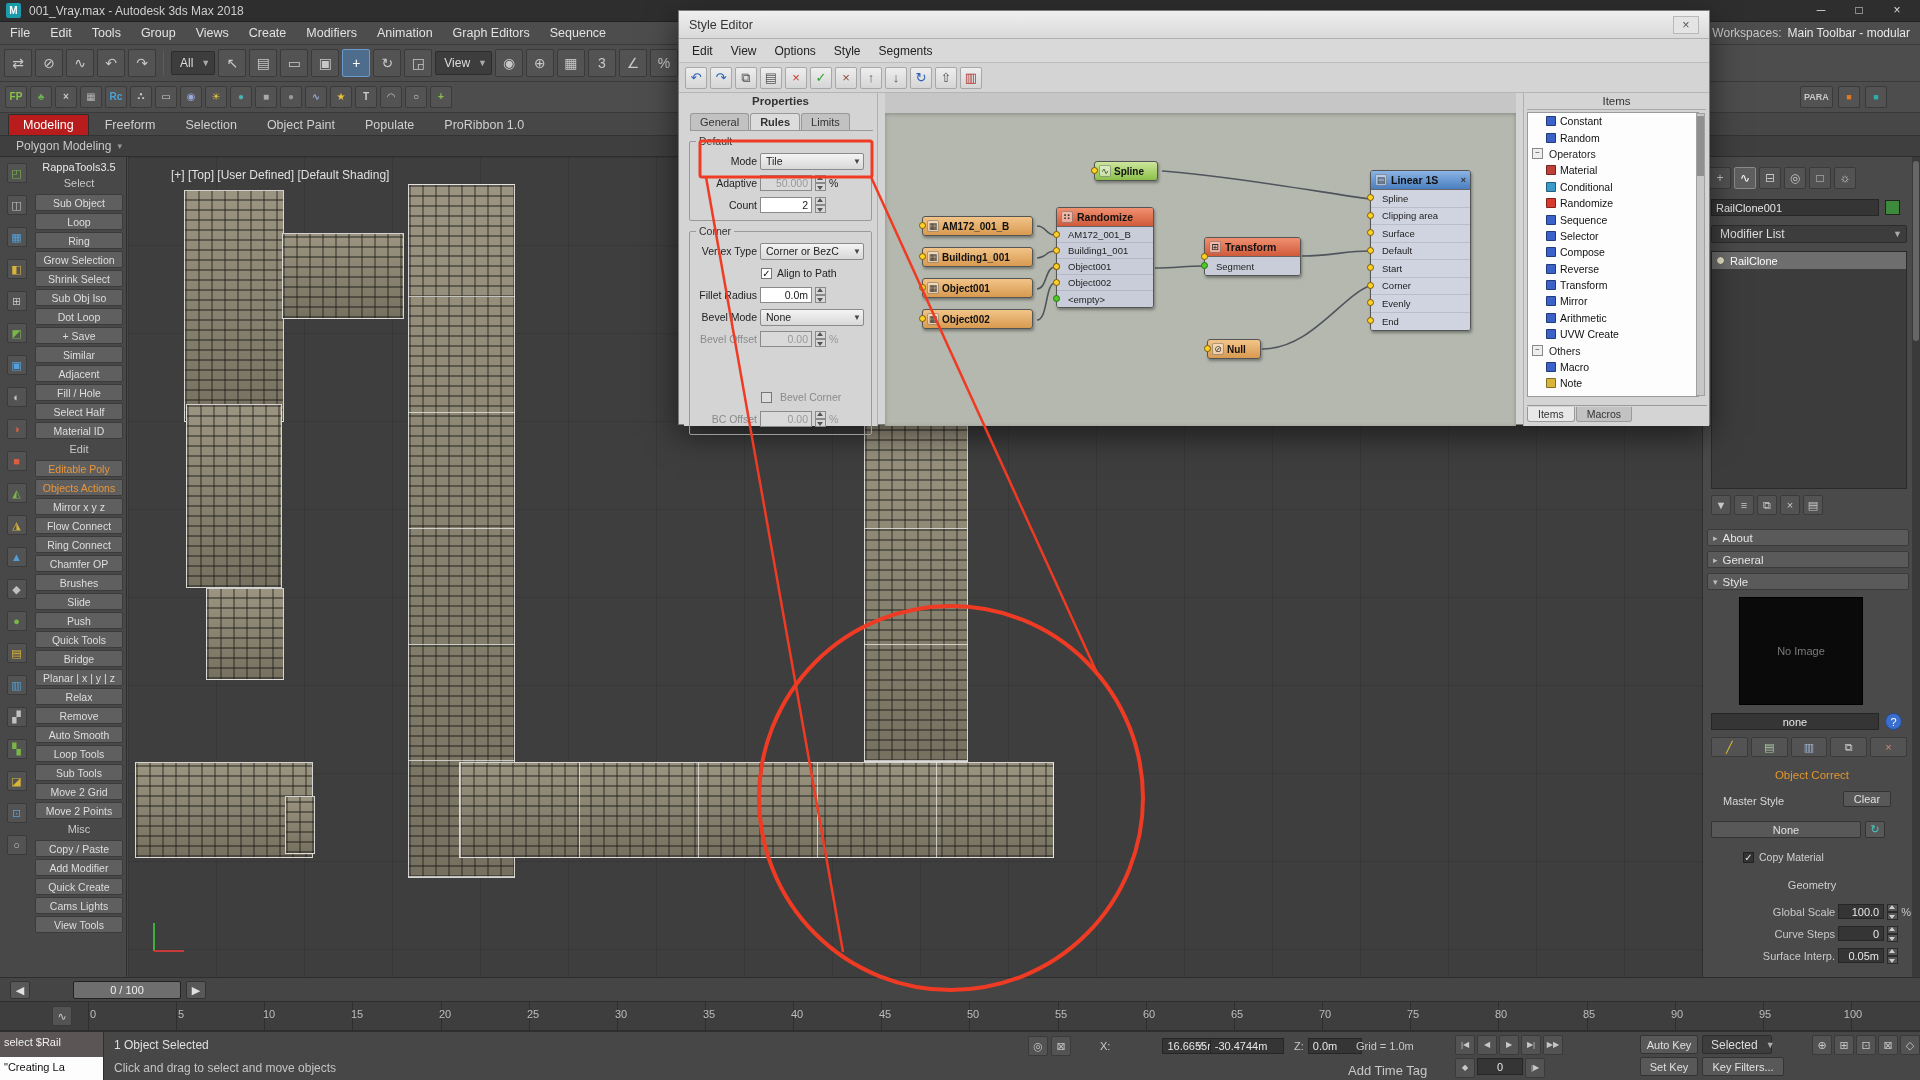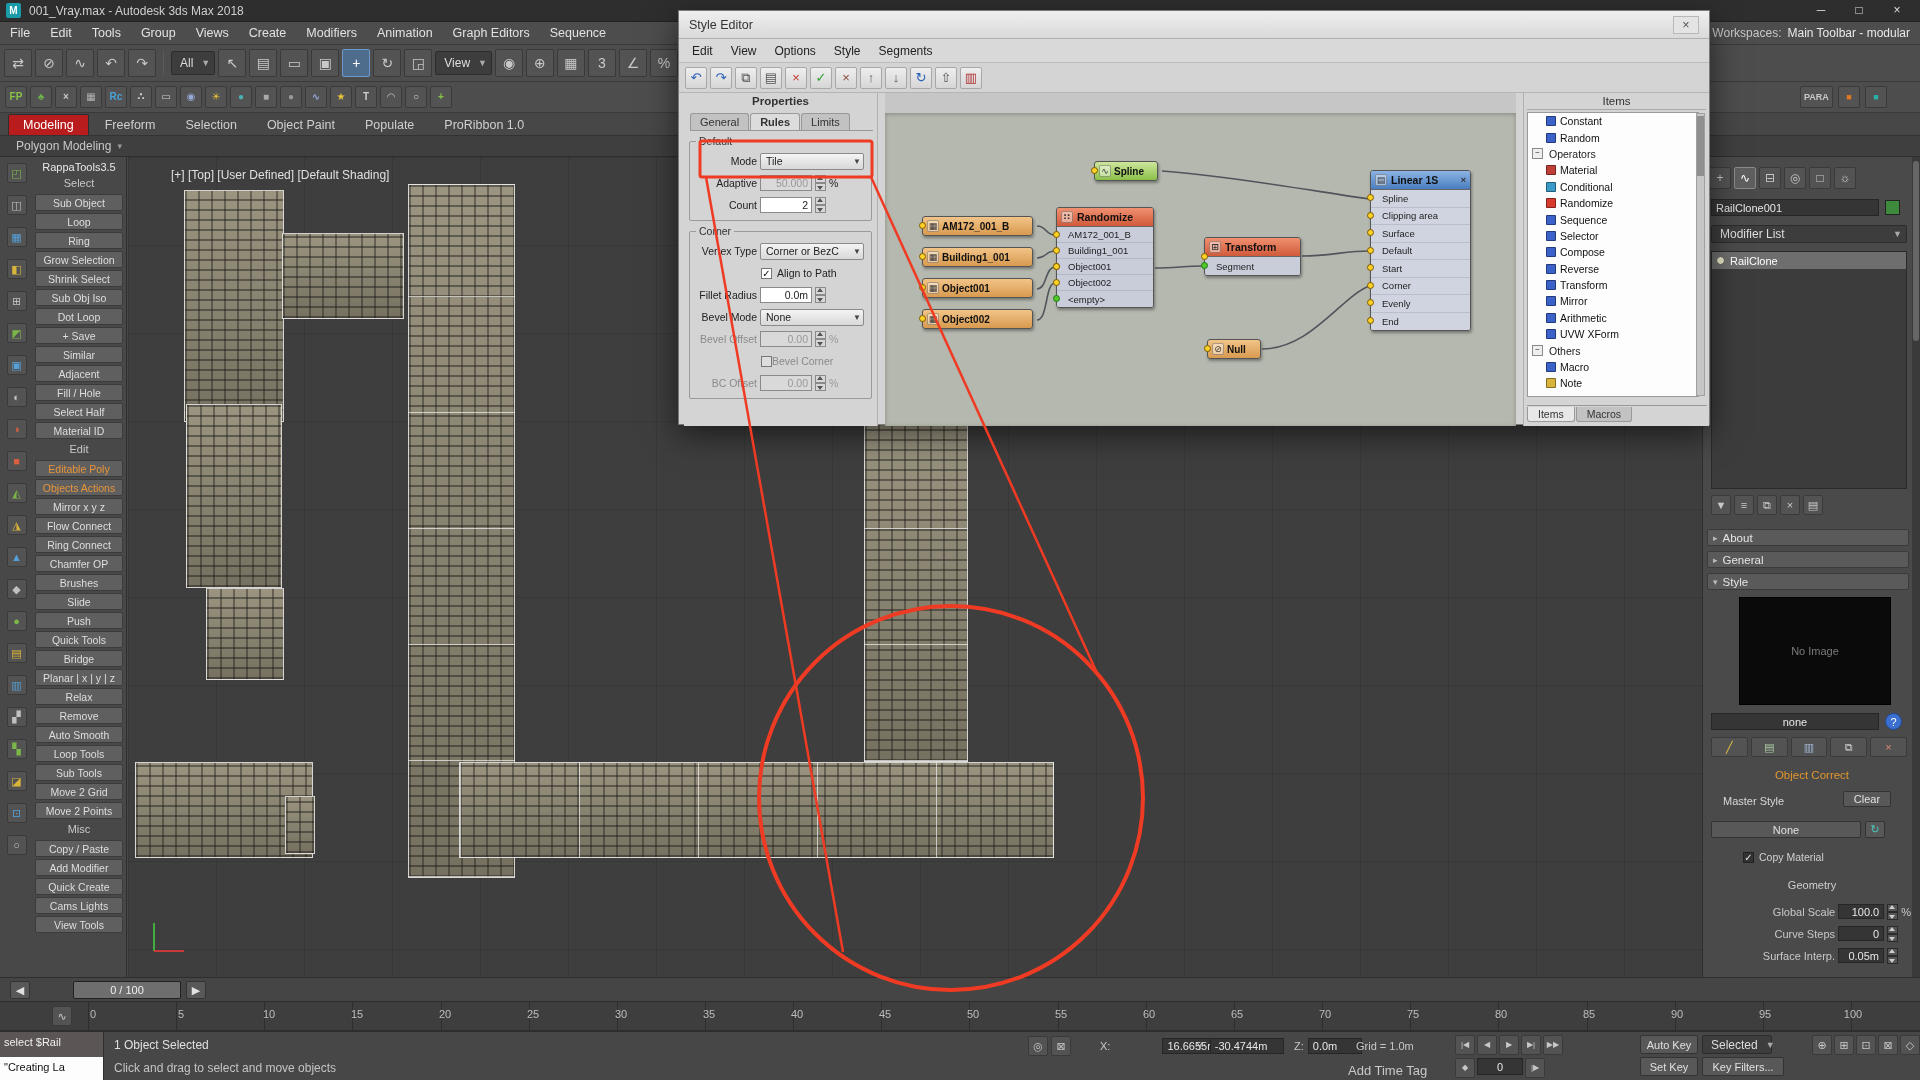--- a/index.html
+++ b/index.html
@@ -152,21 +152,21 @@
 .fldd{background:#353535;border:1px solid #262626;color:#e6e6e6;height:17px;line-height:16px;font-size:11px;padding:0 4px;}
 #cp-name{position:absolute;left:8px;top:42px;width:168px;}
 #cp-swatch{position:absolute;left:182px;top:43px;width:15px;height:15px;background:#3d8a3d;border:1px solid #222;}
 #cp-modlist{position:absolute;left:8px;top:68px;width:196px;height:18px;}
 #cp-stack{position:absolute;left:8px;top:94px;width:196px;height:238px;background:#3c3c3c;border:1px solid #2a2a2a;}
 #cp-stack .stkrow{height:17px;background:#6e6e6e;color:#fff;display:flex;align-items:center;gap:5px;padding:0 4px;font-size:11px;}
 #cp-stack .bulb{width:9px;height:9px;border-radius:50%;background:#e8e8c8;border:1px solid #555;}
 #cp-stackbtns{position:absolute;left:8px;top:338px;display:flex;gap:3px;}
 .rollout{position:absolute;left:4px;width:202px;height:17px;background:#5a5a5a;border:1px solid #3a3a3a;border-radius:2px;color:#e4e4e4;font-size:11.5px;display:flex;align-items:center;gap:5px;padding:0 5px;}
 .roll-arrow{font-size:9px;color:#bbb;}
-#cp-preview{position:absolute;left:36px;top:440px;width:152px;height:108px;background:#0a0a0a;border:1px solid #000;color:#7a7a7a;display:flex;align-items:center;justify-content:center;font-size:11px;}
+#cp-preview{position:absolute;left:36px;top:440px;width:124px;height:108px;background:#0a0a0a;border:1px solid #000;color:#7a7a7a;display:flex;align-items:center;justify-content:center;font-size:11px;}
 #cp-mapname{position:absolute;left:8px;top:556px;width:168px;text-align:center;}
 #cp-help{position:absolute;left:182px;top:556px;width:17px;height:17px;background:#3a6fd0;color:#fff;border-radius:50%;text-align:center;line-height:16px;font-size:11px;border:1px solid #224a90;}
 #cp-stylebtns{position:absolute;left:8px;top:580px;width:196px;display:flex;gap:3px;}
 #cp-stylebtns .sp{flex:1;}
 #cp-objcorrect{position:absolute;left:0px;top:612px;width:218px;text-align:center;color:#e0962e;font-size:11.5px;}
 #cp-masterstyle{position:absolute;left:20px;top:638px;color:#d8d8d8;}
 .btn{background:#585858;border:1px solid #333;border-radius:2px;color:#e0e0e0;text-align:center;font-size:11px;}
 #cp-clear{position:absolute;left:140px;top:634px;width:48px;height:16px;line-height:15px;}
 #cp-none{position:absolute;left:8px;top:664px;width:150px;height:17px;line-height:16px;}
 #cp-sync{position:absolute;left:162px;top:664px;width:20px;height:17px;line-height:15px;color:#4ac8c0;}
@@ -727,21 +727,21 @@
           </div>
           <div class="prow">
             <span class="plabel dis">Bevel Offset</span>
             <span class="fld dis">0.00</span>
             <span class="spn">
                 <i class="up"></i>
                 <i class="dn"></i>
               </span>
             <span class="punit dis">%</span>
           </div>
-          <div class="prow" style="padding-left:68px;gap:0;">
+          <div class="prow" style="padding-left:68px;gap:8px;margin-top:36px;">
             <span class="cb dis"></span>
             <span class="cblabel dis">Bevel Corner</span>
           </div>
           <div class="prow">
             <span class="plabel dis">BC Offset</span>
             <span class="fld dis">0.00</span>
             <span class="spn">
                 <i class="up"></i>
                 <i class="dn"></i>
               </span>
@@ -968,21 +968,21 @@
               <span>Mirror</span>
             </div>
 
             <div class="item-row">
               <span class="item-icon" style="background: rgb(58, 98, 200);"></span>
               <span>Arithmetic</span>
             </div>
 
             <div class="item-row">
               <span class="item-icon" style="background: rgb(58, 98, 200);"></span>
-              <span>UVW XForm</span>
+              <span>UVW Create</span>
             </div>
 
             <div class="item-row group">
 
               <span>Others</span>
             </div>
 
             <div class="item-row">
               <span class="item-icon" style="background: rgb(58, 98, 200);"></span>
               <span>Macro</span>

